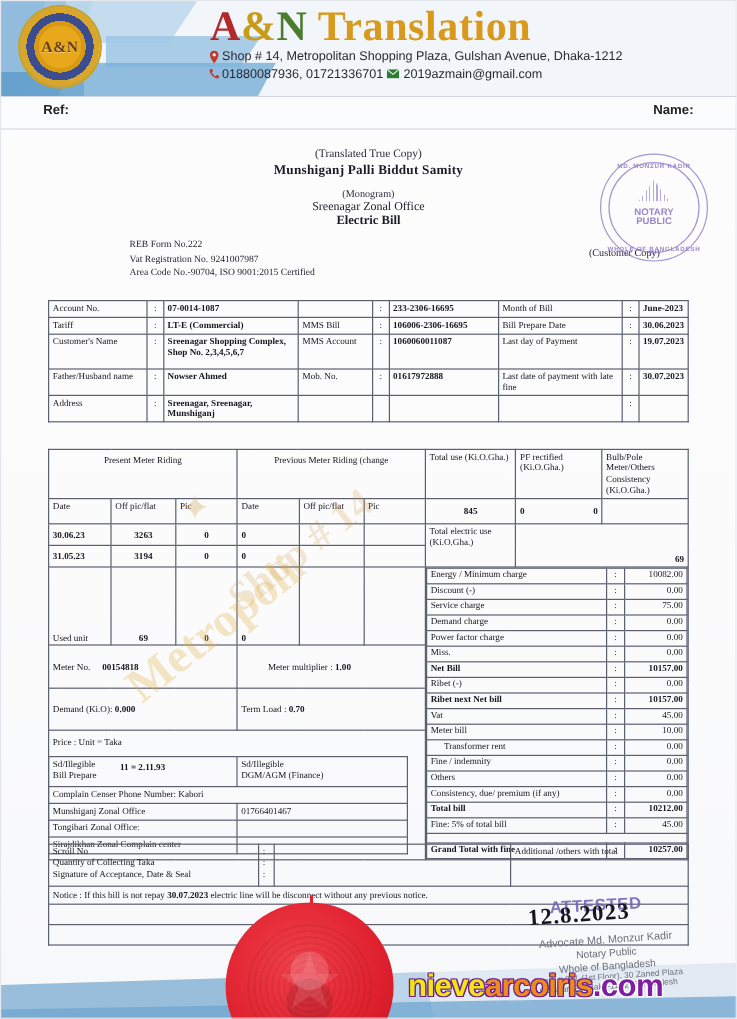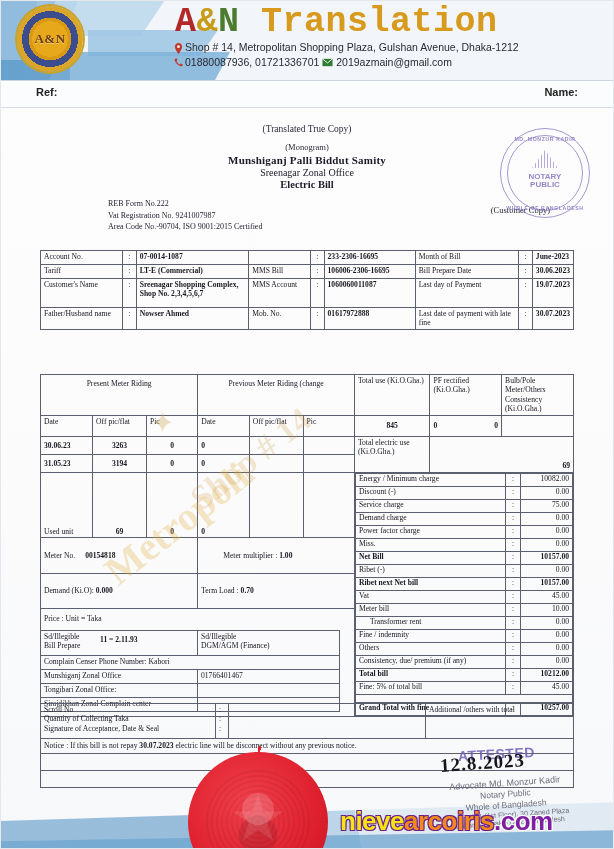--- a/index.html
+++ b/index.html
@@ -42,21 +42,21 @@
   .lh-logo{
     position:absolute;left:17px;top:6px;width:66px;height:66px;border-radius:50%;
     background:radial-gradient(circle at 50% 50%, #e8a81c 0 38%, #d89a15 38% 46%, #3b4c8f 46% 60%, #d9a62a 60% 72%, #2f4287 72% 100%);
     box-shadow:0 0 0 2px #c9a227;
     display:flex;align-items:center;justify-content:center;
     z-index:4;
   }
   .lh-logo b{font-family:"Liberation Serif",serif;color:#6a3d12;font-size:13px;letter-spacing:.5px;text-shadow:0 1px 0 #f0cf7a;}
   .lh-title{
     position:absolute;left:175px;top:2px;z-index:5;
-    font-family:Liberation Mono, monospace;font-size:35px;font-weight:700;letter-spacing:.5px;
+    font-family:Liberation Serif, serif;font-size:35px;font-weight:700;letter-spacing:.5px;
     white-space:nowrap;
   }
   .lh-title .c1{color:#b3292a;}
   .lh-title .c2{color:#c89c18;}
   .lh-title .c3{color:#4b7c2f;}
   .lh-title .c4{color:#d79a1c;}
   .lh-line{
     position:absolute;z-index:5;left:174px;
     font-family:"Liberation Sans",sans-serif;color:#2a2a33;white-space:nowrap;
   }
@@ -264,22 +264,22 @@
     <span class="ref">Ref:</span>
     <span class="date">Name:</span>
   </div>
 
   <div class="wmstar">✦</div>
   <div class="wm" id="wm1">Metropoli</div>
   <div class="wm" id="wm2">Shop # 14</div>
 
   <div class="doc">
     <div class="centred t-trans">(Translated True Copy)</div>
+    <div class="centred t-org">Munshiganj Palli Biddut Samity</div>
     <div class="centred t-mono">(Monogram)</div>
-    <div class="centred t-org">Munshiganj Palli Biddut Samity</div>
     <div class="centred t-zone">Sreenagar Zonal Office</div>
     <div class="centred t-ebill">Electric Bill</div>
   </div>
 
   <div class="stamp">
     <div class="ring2"></div>
     <div class="c-top">MD. MONZUR KADIR</div>
     <div class="burst"></div>
     <div class="mid">
       <span>NOTARY</span><br>
@@ -333,20 +333,31 @@
     <tr>
       <td style="height:18px">Father/Husband name</td>
       <td class="colon">:</td>
       <td class="b">Nowser Ahmed</td>
       <td>Mob. No.</td>
       <td class="colon">:</td>
       <td class="b">01617972888</td>
       <td>Last date of payment with late fine</td>
       <td class="colon">:</td>
       <td class="b">30.07.2023</td>
+    </tr>
+    <tr>
+      <td style="height:18px">Address</td>
+      <td class="colon">:</td>
+      <td class="b">Sreenagar, Sreenagar, Munshiganj</td>
+      <td></td>
+      <td class="colon"></td>
+      <td class="b"></td>
+      <td></td>
+      <td class="colon">:</td>
+      <td class="b"></td>
     </tr>
   </tbody>
     </table>
 
   <table class="tbl" id="meter-table">
 
     <tbody>
         <tr>
       <td class="cc" colspan="3" style="height:28px;vertical-align:top;padding-top:4px">Present Meter Riding</td>
       <td class="cc" colspan="3" style="vertical-align:top;padding-top:4px">Previous Meter Riding (change</td>

